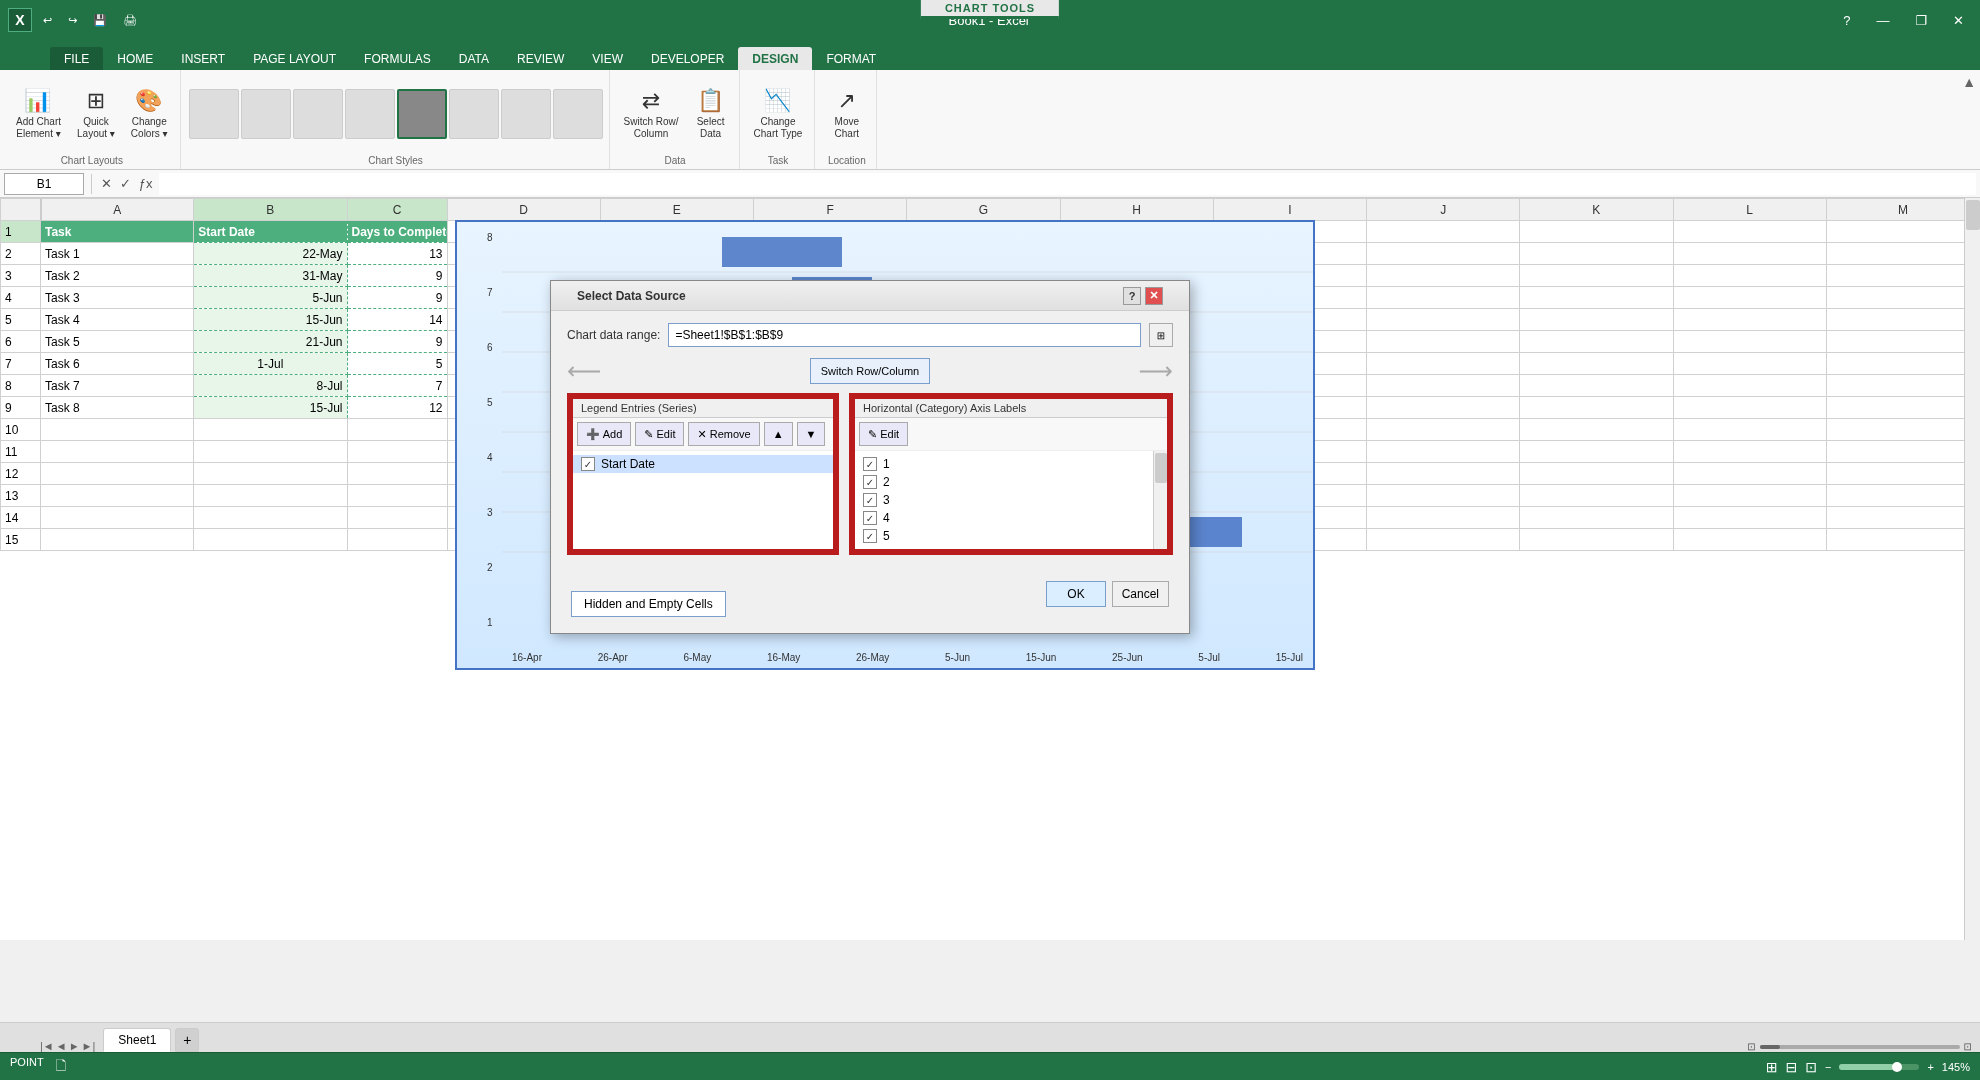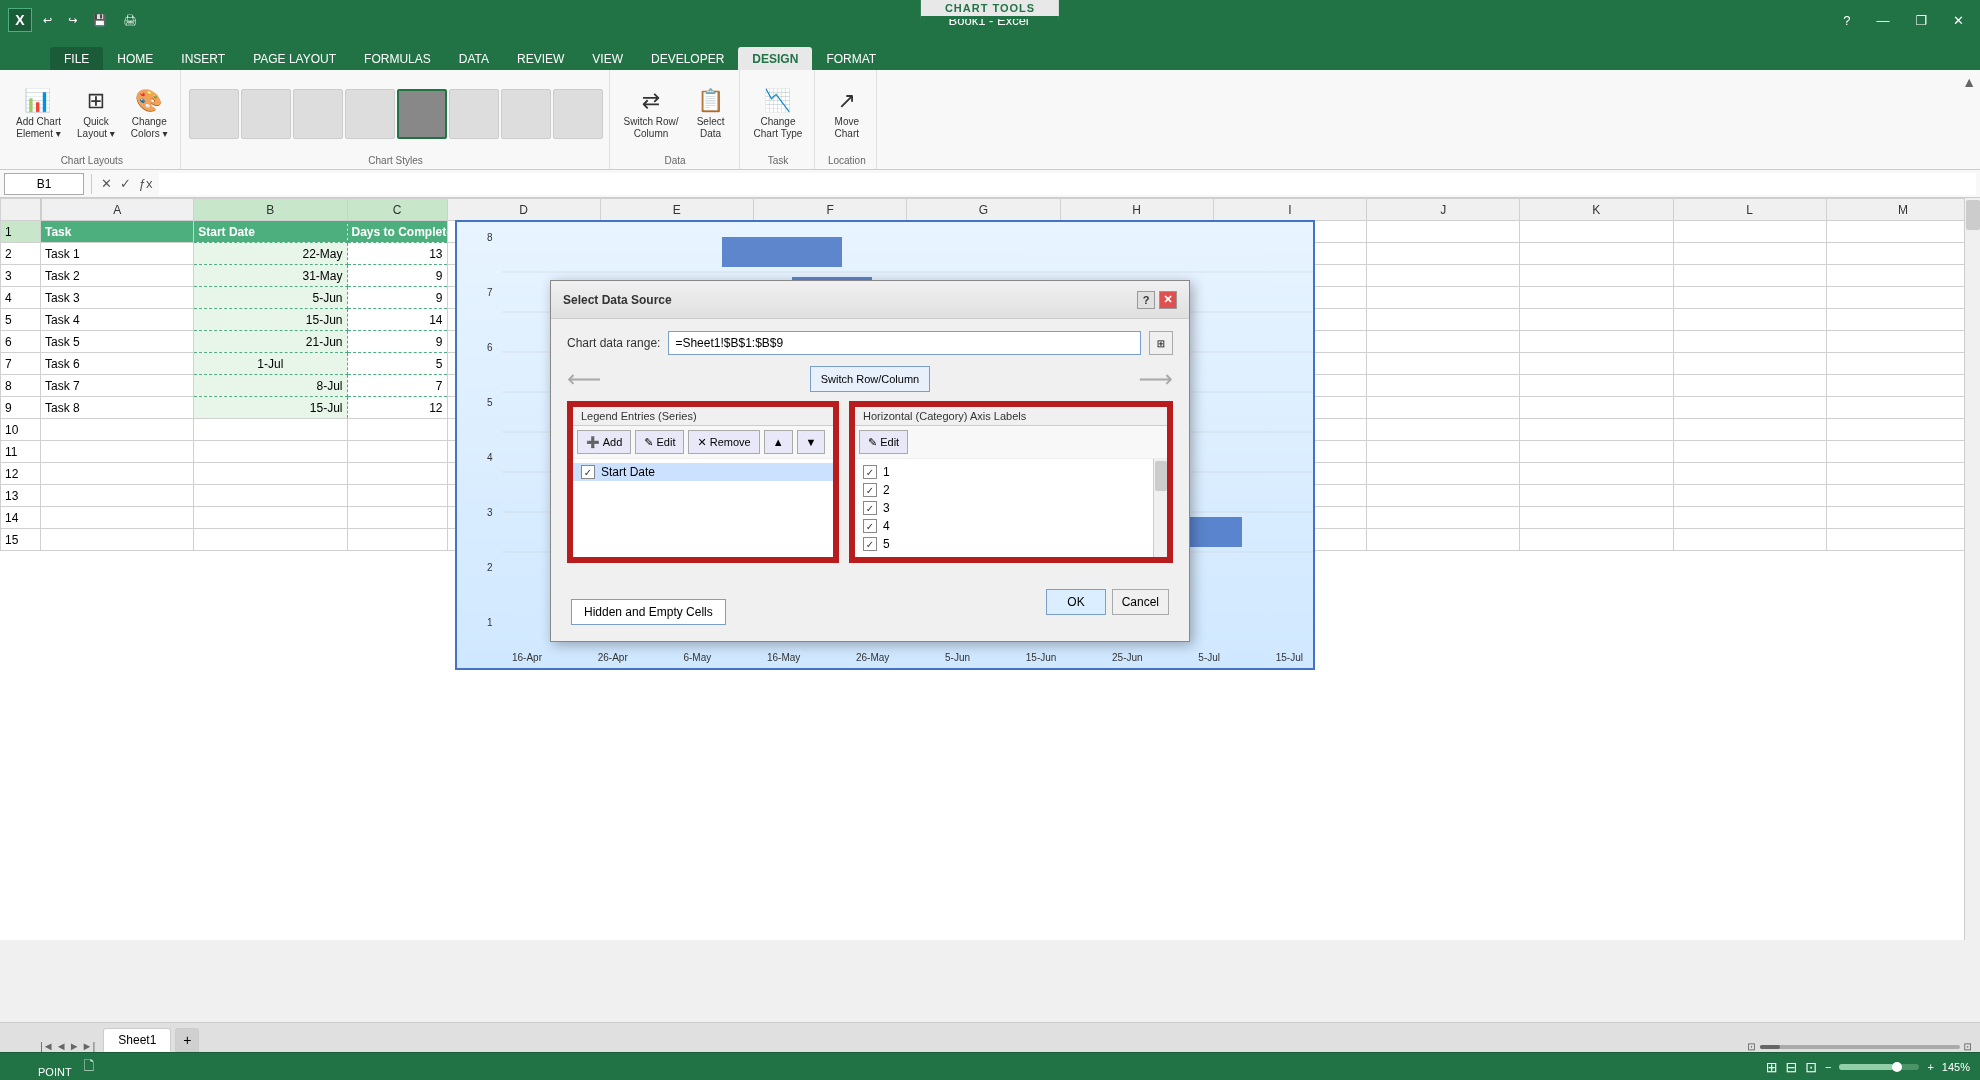--- a/index.html
+++ b/index.html
@@ -240,27 +240,27 @@
       position: fixed;
       top: 280px;
       left: 550px;
       width: 640px;
       background: #f0f0f0;
       border: 1px solid #888;
       box-shadow: 3px 3px 12px rgba(0,0,0,0.3);
       z-index: 101;
     }
     #dialog-title-bar {
-      height: 38px;
+      height: 30px;
       background: linear-gradient(to bottom, #f0f0f0, #e0e0e0);
       border-bottom: 1px solid #ccc;
       display: flex;
       align-items: center;
       justify-content: space-between;
-      padding: 0 12px;
+      padding: 0 26px;
       font-size: 12px;
       font-weight: 600;
       color: #333;
     }
     .dlg-title-btns { display: flex; gap: 4px; }
     .dlg-btn-sm {
       width: 18px; height: 18px;
       border: 1px solid #999;
       background: #e0e0e0;
       cursor: pointer;
@@ -446,21 +446,21 @@
       height: 28px;
       background: #217346;
       border-top: 1px solid #1a5c38;
       display: flex;
       align-items: center;
       justify-content: space-between;
       padding: 0 10px;
       color: white;
       font-size: 11px;
     }
-    .status-left { display: flex; gap: 12px; align-items: flex-end; margin-left: 28px; }
+    .status-left { display: flex; gap: 12px; align-items: flex-start; }
     .status-right { display: flex; gap: 8px; align-items: center; }
     .status-icon { font-size: 14px; cursor: pointer; }
 
     
     #chart-tools-banner {
       position: absolute;
       top: 0;
       left: 50%;
       transform: translateX(-50%);
       background: #e8e8e8;

